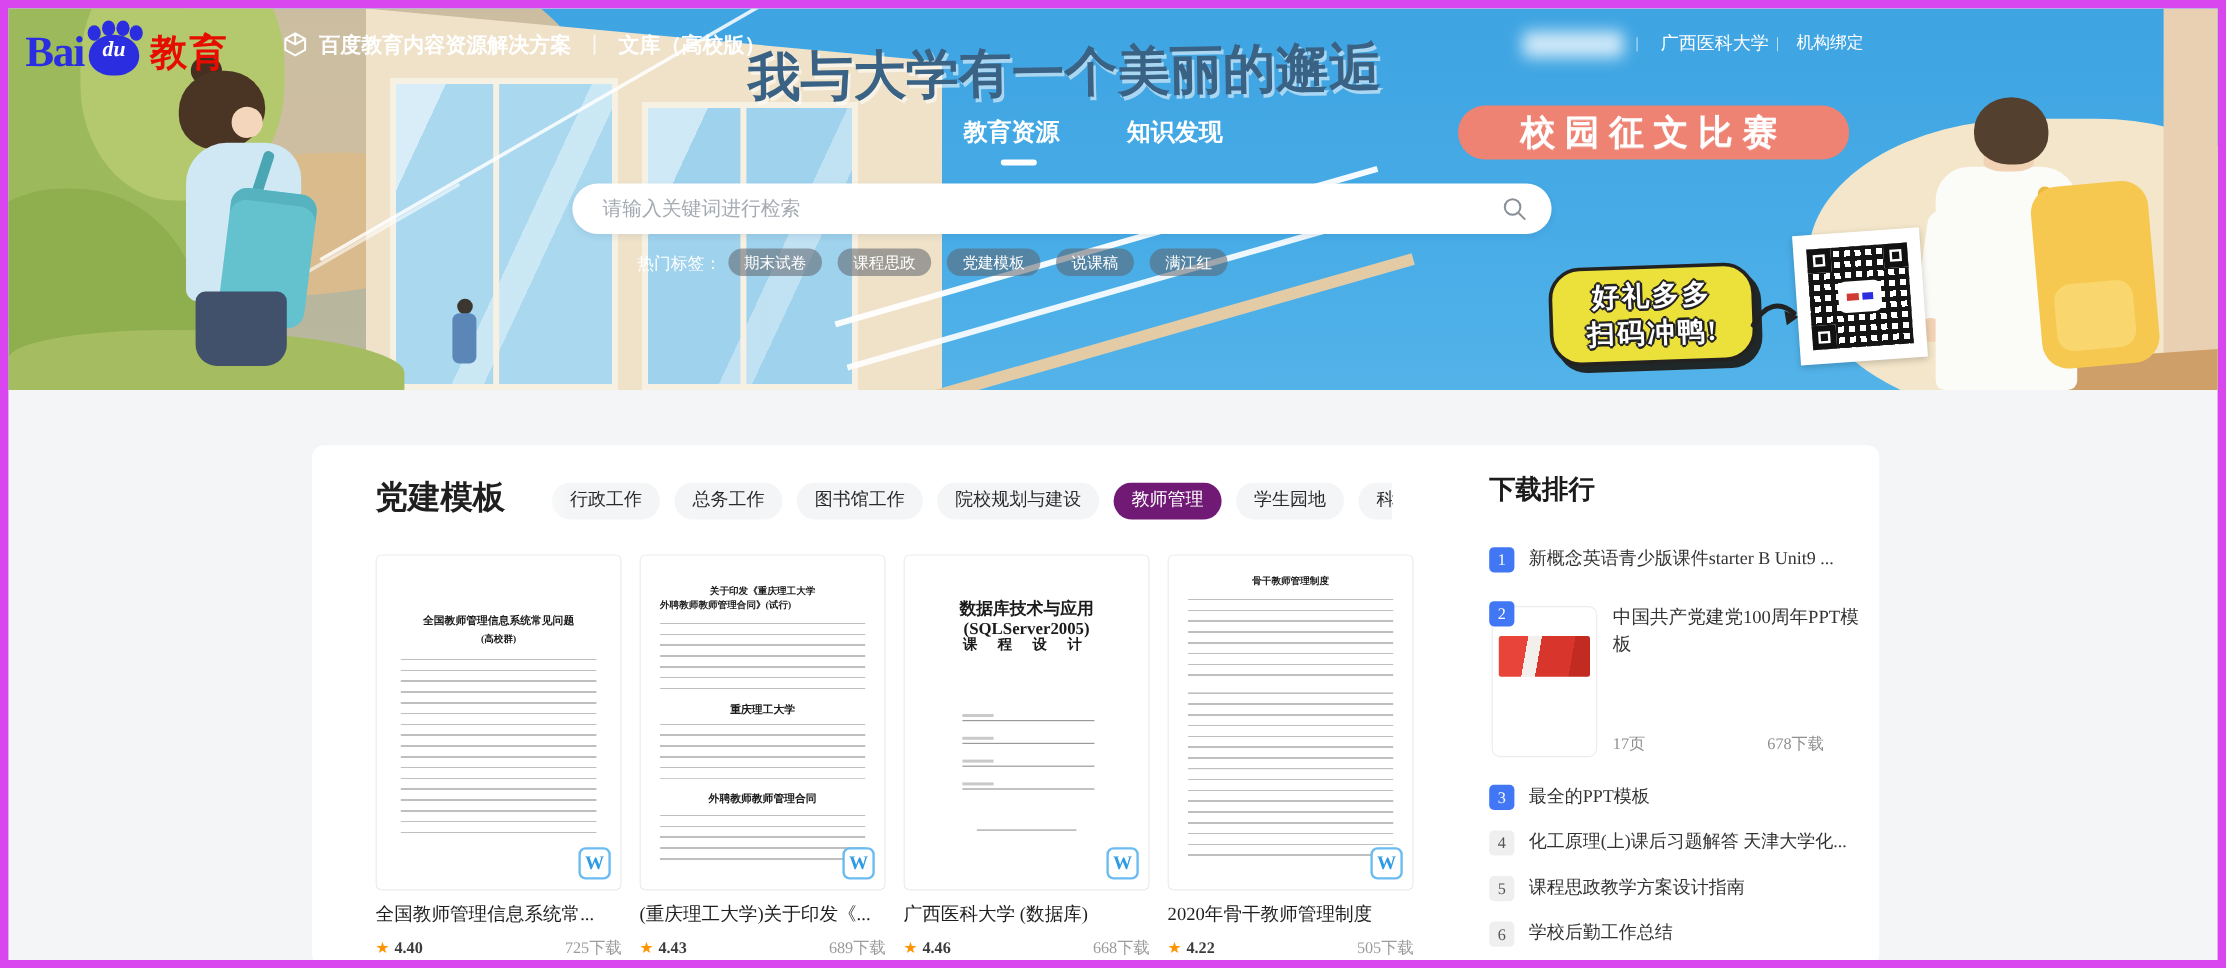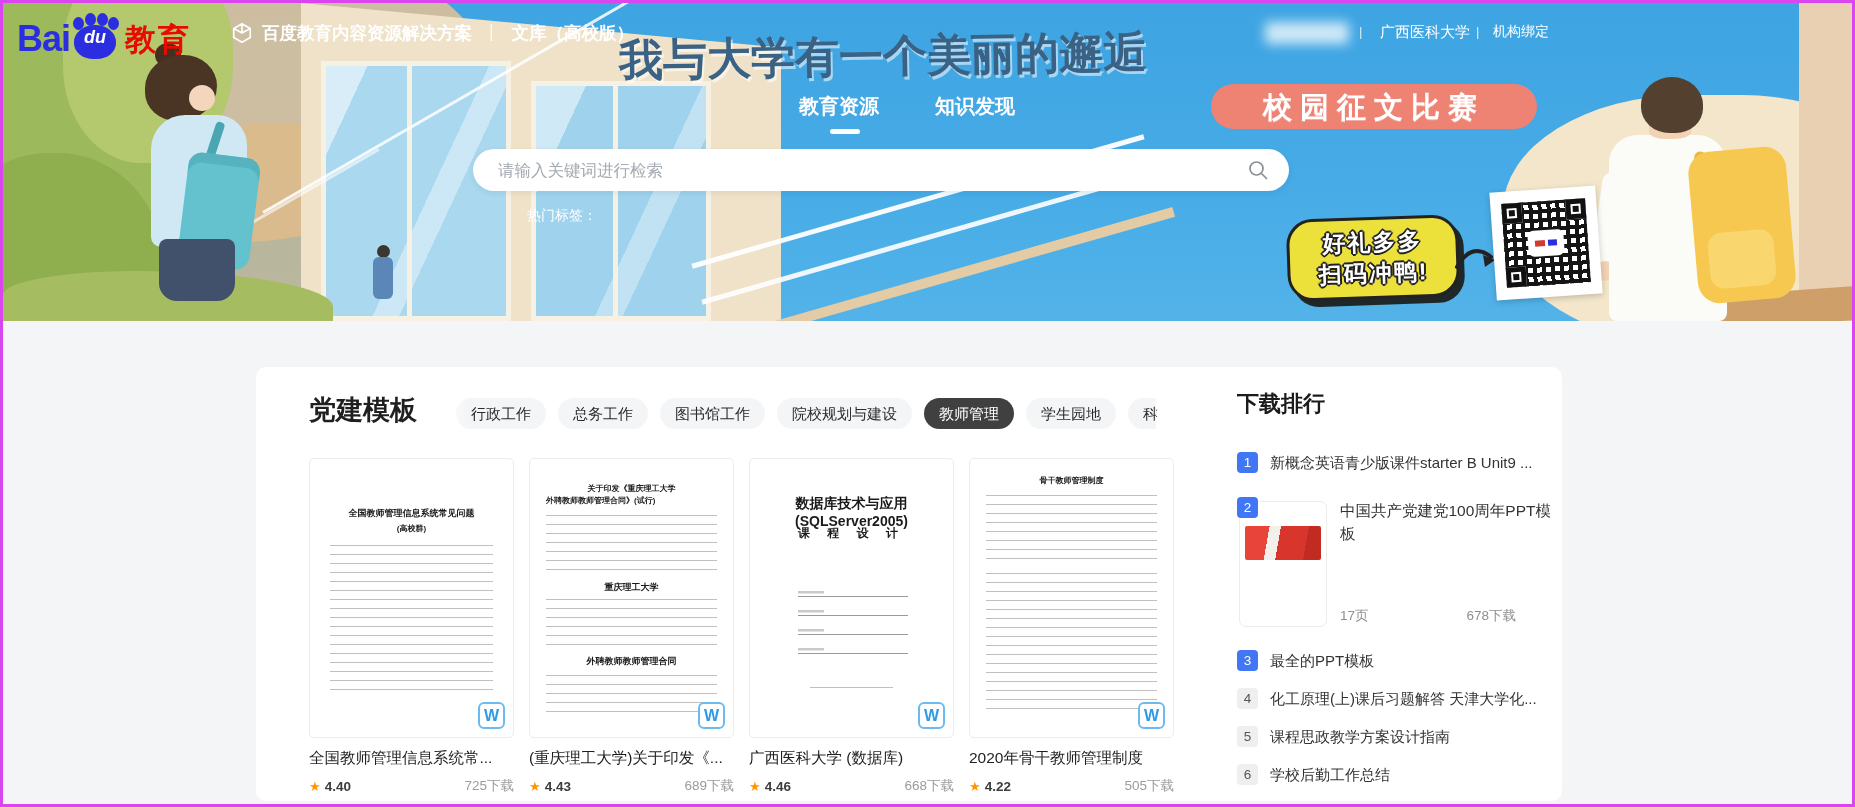--- a/index.html
+++ b/index.html
@@ -1,18 +1,18 @@
 <!DOCTYPE html>
 <html><head>
 <meta charset="utf-8">
 <style>
   html,body{margin:0;padding:0;background:#e9eaec;}
   *{box-sizing:border-box;}
   #page{position:relative;width:1855px;height:807px;background:#f4f5f6;overflow:hidden;
-        font-family:Liberation Sans, sans-serif;border:3px solid #d946ef;}
+        font-family:Liberation Serif, serif;border:7px solid #d946ef;}
   .abs{position:absolute;}
 
   
   .hero{position:absolute;left:0;top:0;width:1855px;height:318px;overflow:hidden;
         background:linear-gradient(180deg,#3ea4e2 0%,#46abe6 55%,#53b3e9 100%);}
 
   
   .il{position:absolute;}
   .il-tan1{left:-30px;top:-60px;width:520px;height:300px;background:#e5c295;border-radius:45% 55% 60% 40%;opacity:.85;}
   .il-tan2{left:60px;top:120px;width:430px;height:260px;background:#dcb985;border-radius:50%;opacity:.75;}
@@ -110,21 +110,21 @@
   .qr-logo{position:absolute;left:38px;top:44px;width:30px;height:20px;background:#fff;border-radius:3px;box-shadow:0 0 0 3px #fff;}
   .qr-logo::before{content:"";position:absolute;left:4px;top:7px;width:10px;height:6px;background:#d03a30;}
   .qr-logo::after{content:"";position:absolute;left:17px;top:7px;width:9px;height:6px;background:#2a2ee0;}
 
   
   .main-card{position:absolute;left:253px;top:364px;width:1306px;height:434px;background:#fff;border-radius:10px;}
   .sec-title{left:53px;top:25px;font-size:27px;font-weight:800;color:#1f1f1f;z-index:3;background:#fff;padding-right:6px;}
   .cat-strip{left:160px;top:31px;width:740px;height:33px;overflow:hidden;display:flex;gap:12px;z-index:1;}
   .pill{height:31px;line-height:31px;padding:0 15px;border-radius:17px;background:#f4f5f6;color:#2b2b2b;
         font-size:15px;cursor:pointer;white-space:nowrap;flex:0 0 auto;}
-  .pill.active{background:#404040;color:#fff;text-align:right;}
+  .pill.active{background:#701a75;color:#fff;text-align:right;}
   .pill.clipped{margin-left:-62px;background:transparent;color:#b9b9b9;}
   .strip-fade{left:158px;top:28px;width:56px;height:38px;z-index:2;background:linear-gradient(90deg,#fff 30%,rgba(255,255,255,0));}
   .chev{left:886px;top:34px;font-size:19px;color:#4a4a4a;cursor:pointer;width:26px;text-align:center;}
 
   
   .dcard{top:91px;width:205px;cursor:pointer;}
   .dc0{left:53px;}.dc1{left:273px;}.dc2{left:493px;}.dc3{left:713px;}
   .thumb{position:relative;width:205px;height:280px;border:1px solid #ececec;border-radius:5px;background:#fff;overflow:hidden;}
   .dtitle{margin-top:10px;font-size:15.5px;color:#1f1f1f;white-space:nowrap;overflow:hidden;width:205px;}
   .dmeta{margin-top:8px;display:flex;justify-content:space-between;align-items:center;width:205px;}
@@ -256,20 +256,27 @@
 
     <div class="abs search">
       <input type="text" placeholder="请输入关键词进行检索" style="">
       <svg class="search-ic" viewBox="0 0 24 24">
         <circle cx="10.5" cy="10.5" r="6.5" fill="none" stroke="#8a9097" stroke-width="1.7"></circle>
         <line x1="15.5" y1="15.5" x2="21" y2="21" stroke="#8a9097" stroke-width="1.7"></line>
       </svg>
     </div>
 
     <span class="abs hot-label">热门标签：</span>
+    <div class="abs hot-tags">
+      <span class="htag">期末试卷</span>
+      <span class="htag">课程思政</span>
+      <span class="htag">党建模板</span>
+      <span class="htag">说课稿</span>
+      <span class="htag">满江红</span>
+    </div>
 
     <div class="abs contest">校园征文比赛</div>
     <div class="abs promo">
       <span>好礼多多</span>
       <span>扫码冲鸭!</span>
     </div>
     <svg class="abs promo-arrow" viewBox="0 0 48 44">
       <path d="M4 30 C 14 12, 26 10, 38 20" fill="none" stroke="#222" stroke-width="4" stroke-linecap="round"></path>
       <path d="M30 18 L42 23 L32 30 Z" fill="#222"></path>
     </svg>

